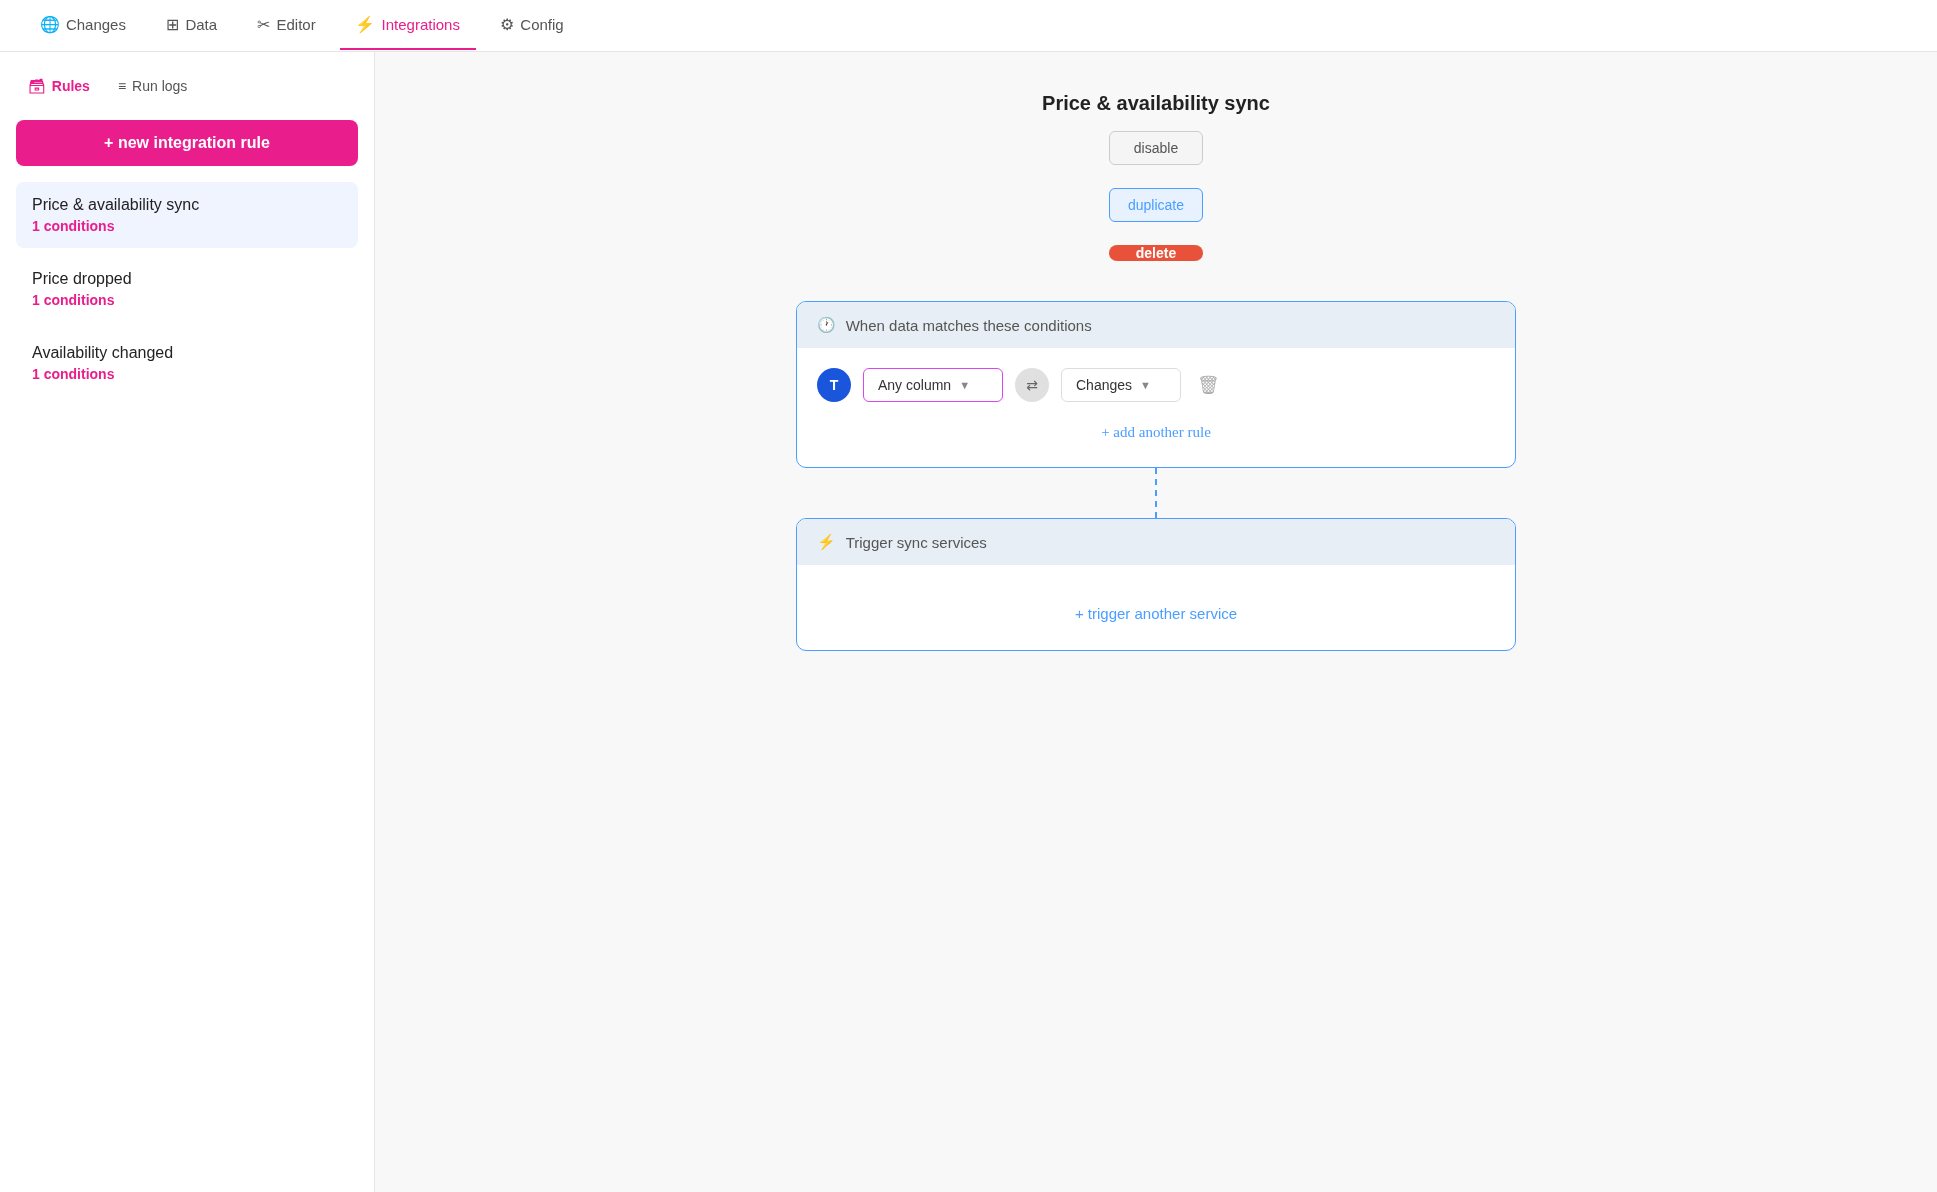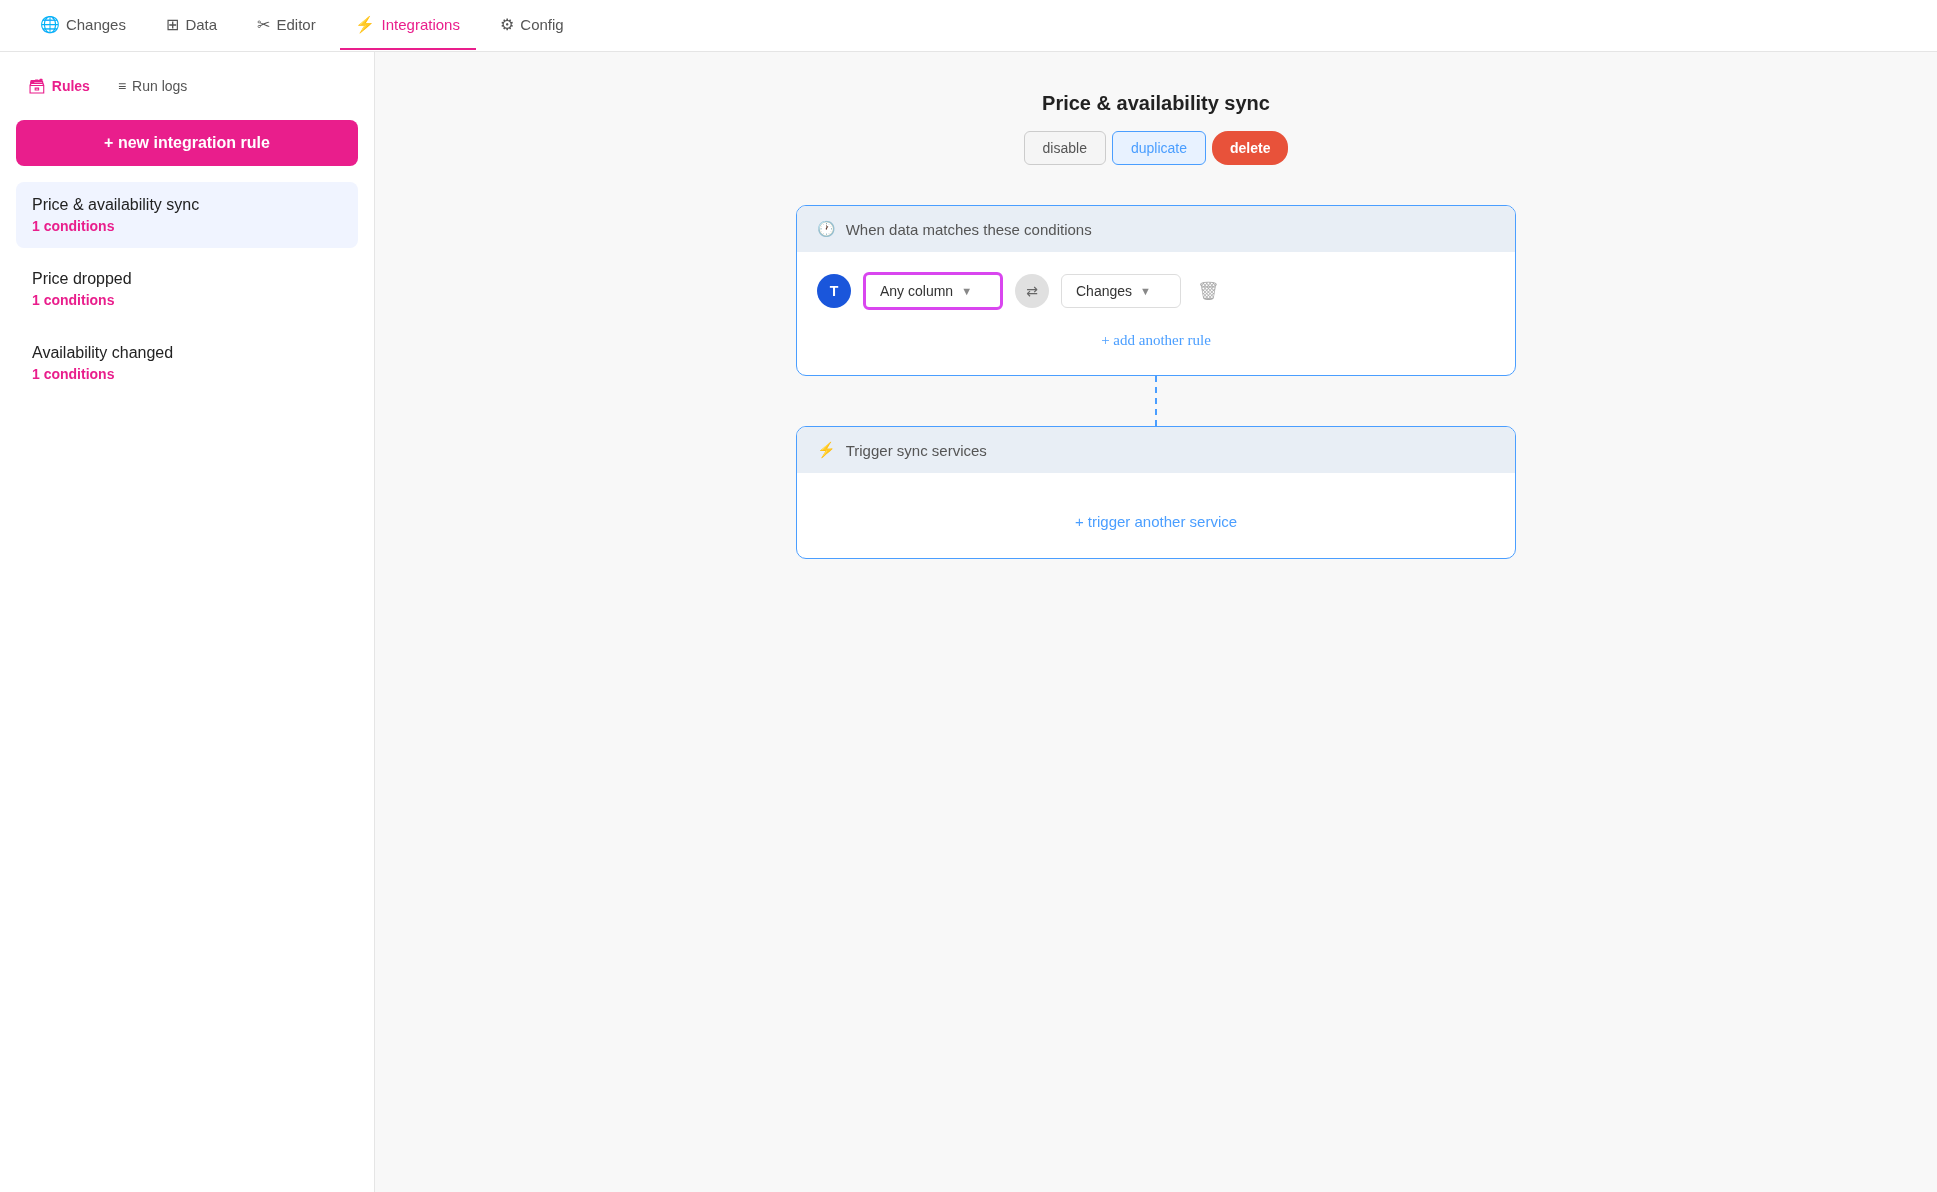--- a/index.html
+++ b/index.html
@@ -49,21 +49,21 @@
     .rule-item-conditions { font-size: 14px; color: #e91e8c; font-weight: 700; }
 
     
     .main-content {
       flex: 1; padding: 40px; overflow-y: auto; background: #f8f8f8;
       display: flex; flex-direction: column; align-items: center;
     }
 
     .page-title { font-size: 20px; font-weight: 700; color: #222; margin-bottom: 16px; }
 
-    .action-buttons { display: flex; gap: 6px; margin-bottom: 40px; }
+    .action-buttons { display: flex; gap: 23px; margin-bottom: 40px; flex-direction: column; }
     .btn-disable {
       padding: 8px 18px; border-radius: 6px; border: 1px solid #ccc;
       background: #f5f5f5; color: #555; font-size: 14px; cursor: pointer;
     }
     .btn-duplicate {
       padding: 8px 18px; border-radius: 6px; border: 1px solid #4a9eff;
       background: #e8f2ff; color: #4a9eff; font-size: 14px; cursor: pointer;
     }
     .btn-delete {
       padding: 0 18px; border-radius: 16px; border: none;
@@ -91,21 +91,21 @@
     .condition-row { display: flex; align-items: center; gap: 12px; margin-bottom: 16px; }
 
     .column-badge {
       display: flex; align-items: center; justify-content: center;
       width: 34px; height: 34px; border-radius: 50%; background: #1a56db;
       color: #fff; font-size: 14px; font-weight: 700;
     }
 
     .dropdown-btn {
       display: flex; align-items: center; gap: 8px; padding: 8px 14px;
-      border: 3px solid #d946ef; border-radius: 6px; background: #fff;
+      border: 1px solid #d946ef; border-radius: 6px; background: #fff;
       font-size: 14px; color: #333; cursor: pointer; min-width: 140px;
     }
     .dropdown-arrow { color: #888; font-size: 11px; }
 
     .changes-badge {
       display: flex; align-items: center; justify-content: center;
       width: 34px; height: 34px; border-radius: 50%; background: #e0e0e0;
     }
     .changes-icon { font-size: 14px; color: #666; }
 

